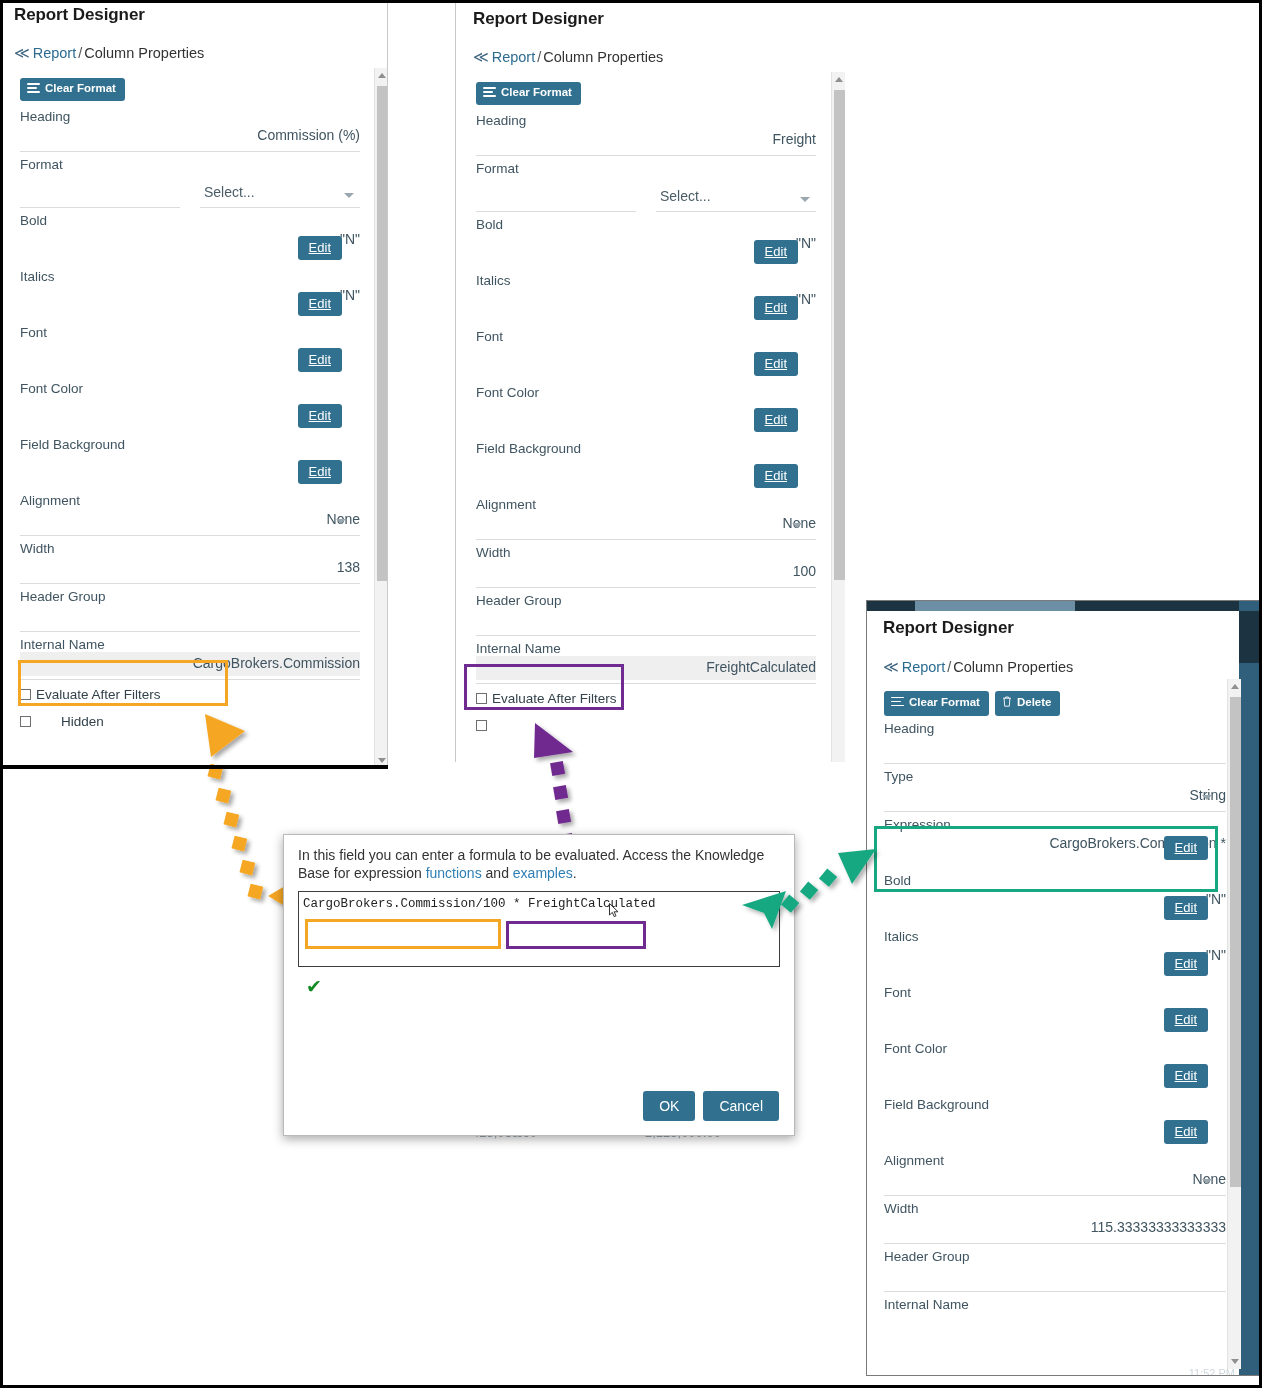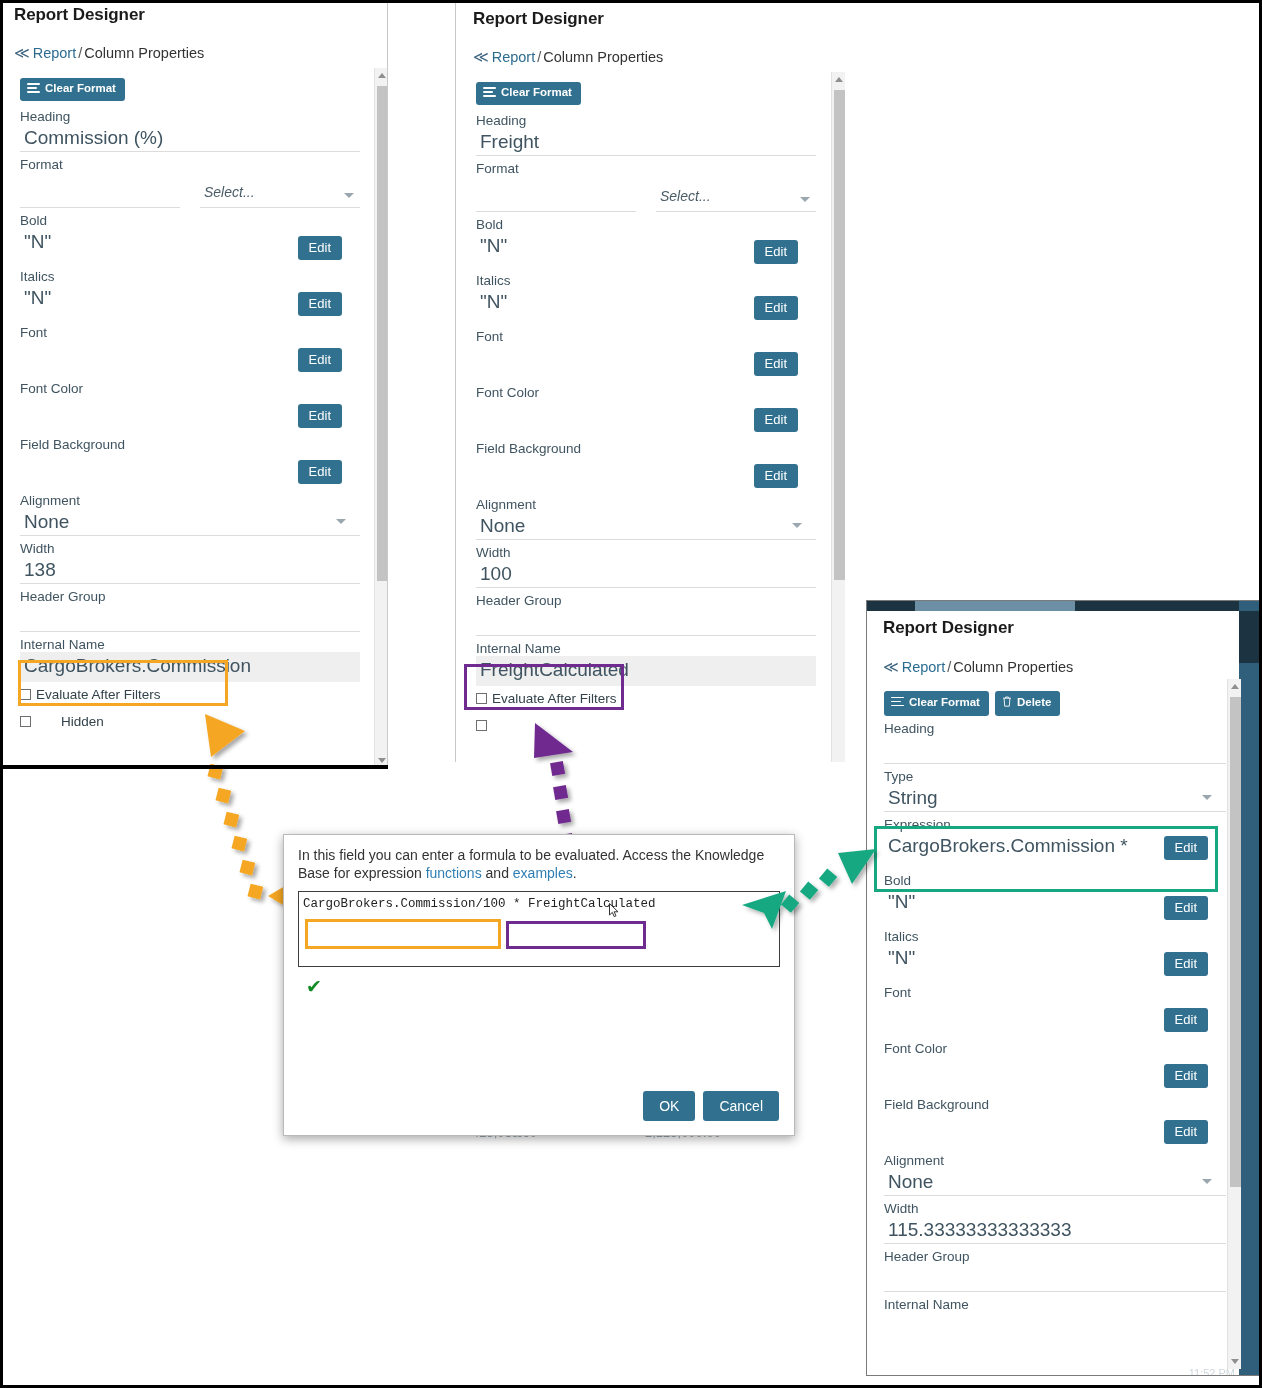--- a/index.html
+++ b/index.html
@@ -66,53 +66,54 @@
   .frow {
     position: relative;
     border-bottom: 1px solid #dcdcdc;
   }
   .flabel {
     font-size: 13.5px;
     color: #3f5460;
     padding-top: 5px;
   }
   .fvalue {
-    font-size: 19px;
+    font-size: 14px;
     color: #3f5460;
     padding: 3px 0 5px 4px;
     min-height: 22px;
+    text-align: right;
   }
   .fvalue.grey { background: #efefef; }
   .edit-btn {
     position: absolute;
     right: 18px;
     bottom: 4px;
     background: #31708f;
     color: #fff;
     border: none;
     border-radius: 3px;
     font-size: 13px;
     padding: 4px 11px 5px;
     cursor: pointer;
     font-family: "Liberation Sans", sans-serif;
+    text-decoration: underline;
   }
   .caret {
     position: absolute;
     right: 14px;
     bottom: 11px;
     width: 0; height: 0;
     border-left: 5px solid transparent;
     border-right: 5px solid transparent;
     border-top: 5px solid #9aa7ae;
   }
   .select-ph {
     position: absolute;
     font-size: 14px;
     color: #4a5c66;
-    font-style: italic;
   }
   .cbrow { display:flex; align-items:center; gap:5px; font-size:13.5px; color:#33424b; margin-top:7px;}
   .cbox {
     width: 11px; height: 11px;
     border: 1px solid #6f6f6f;
     background: #fff;
     display: inline-block;
     flex: none;
   }
 

